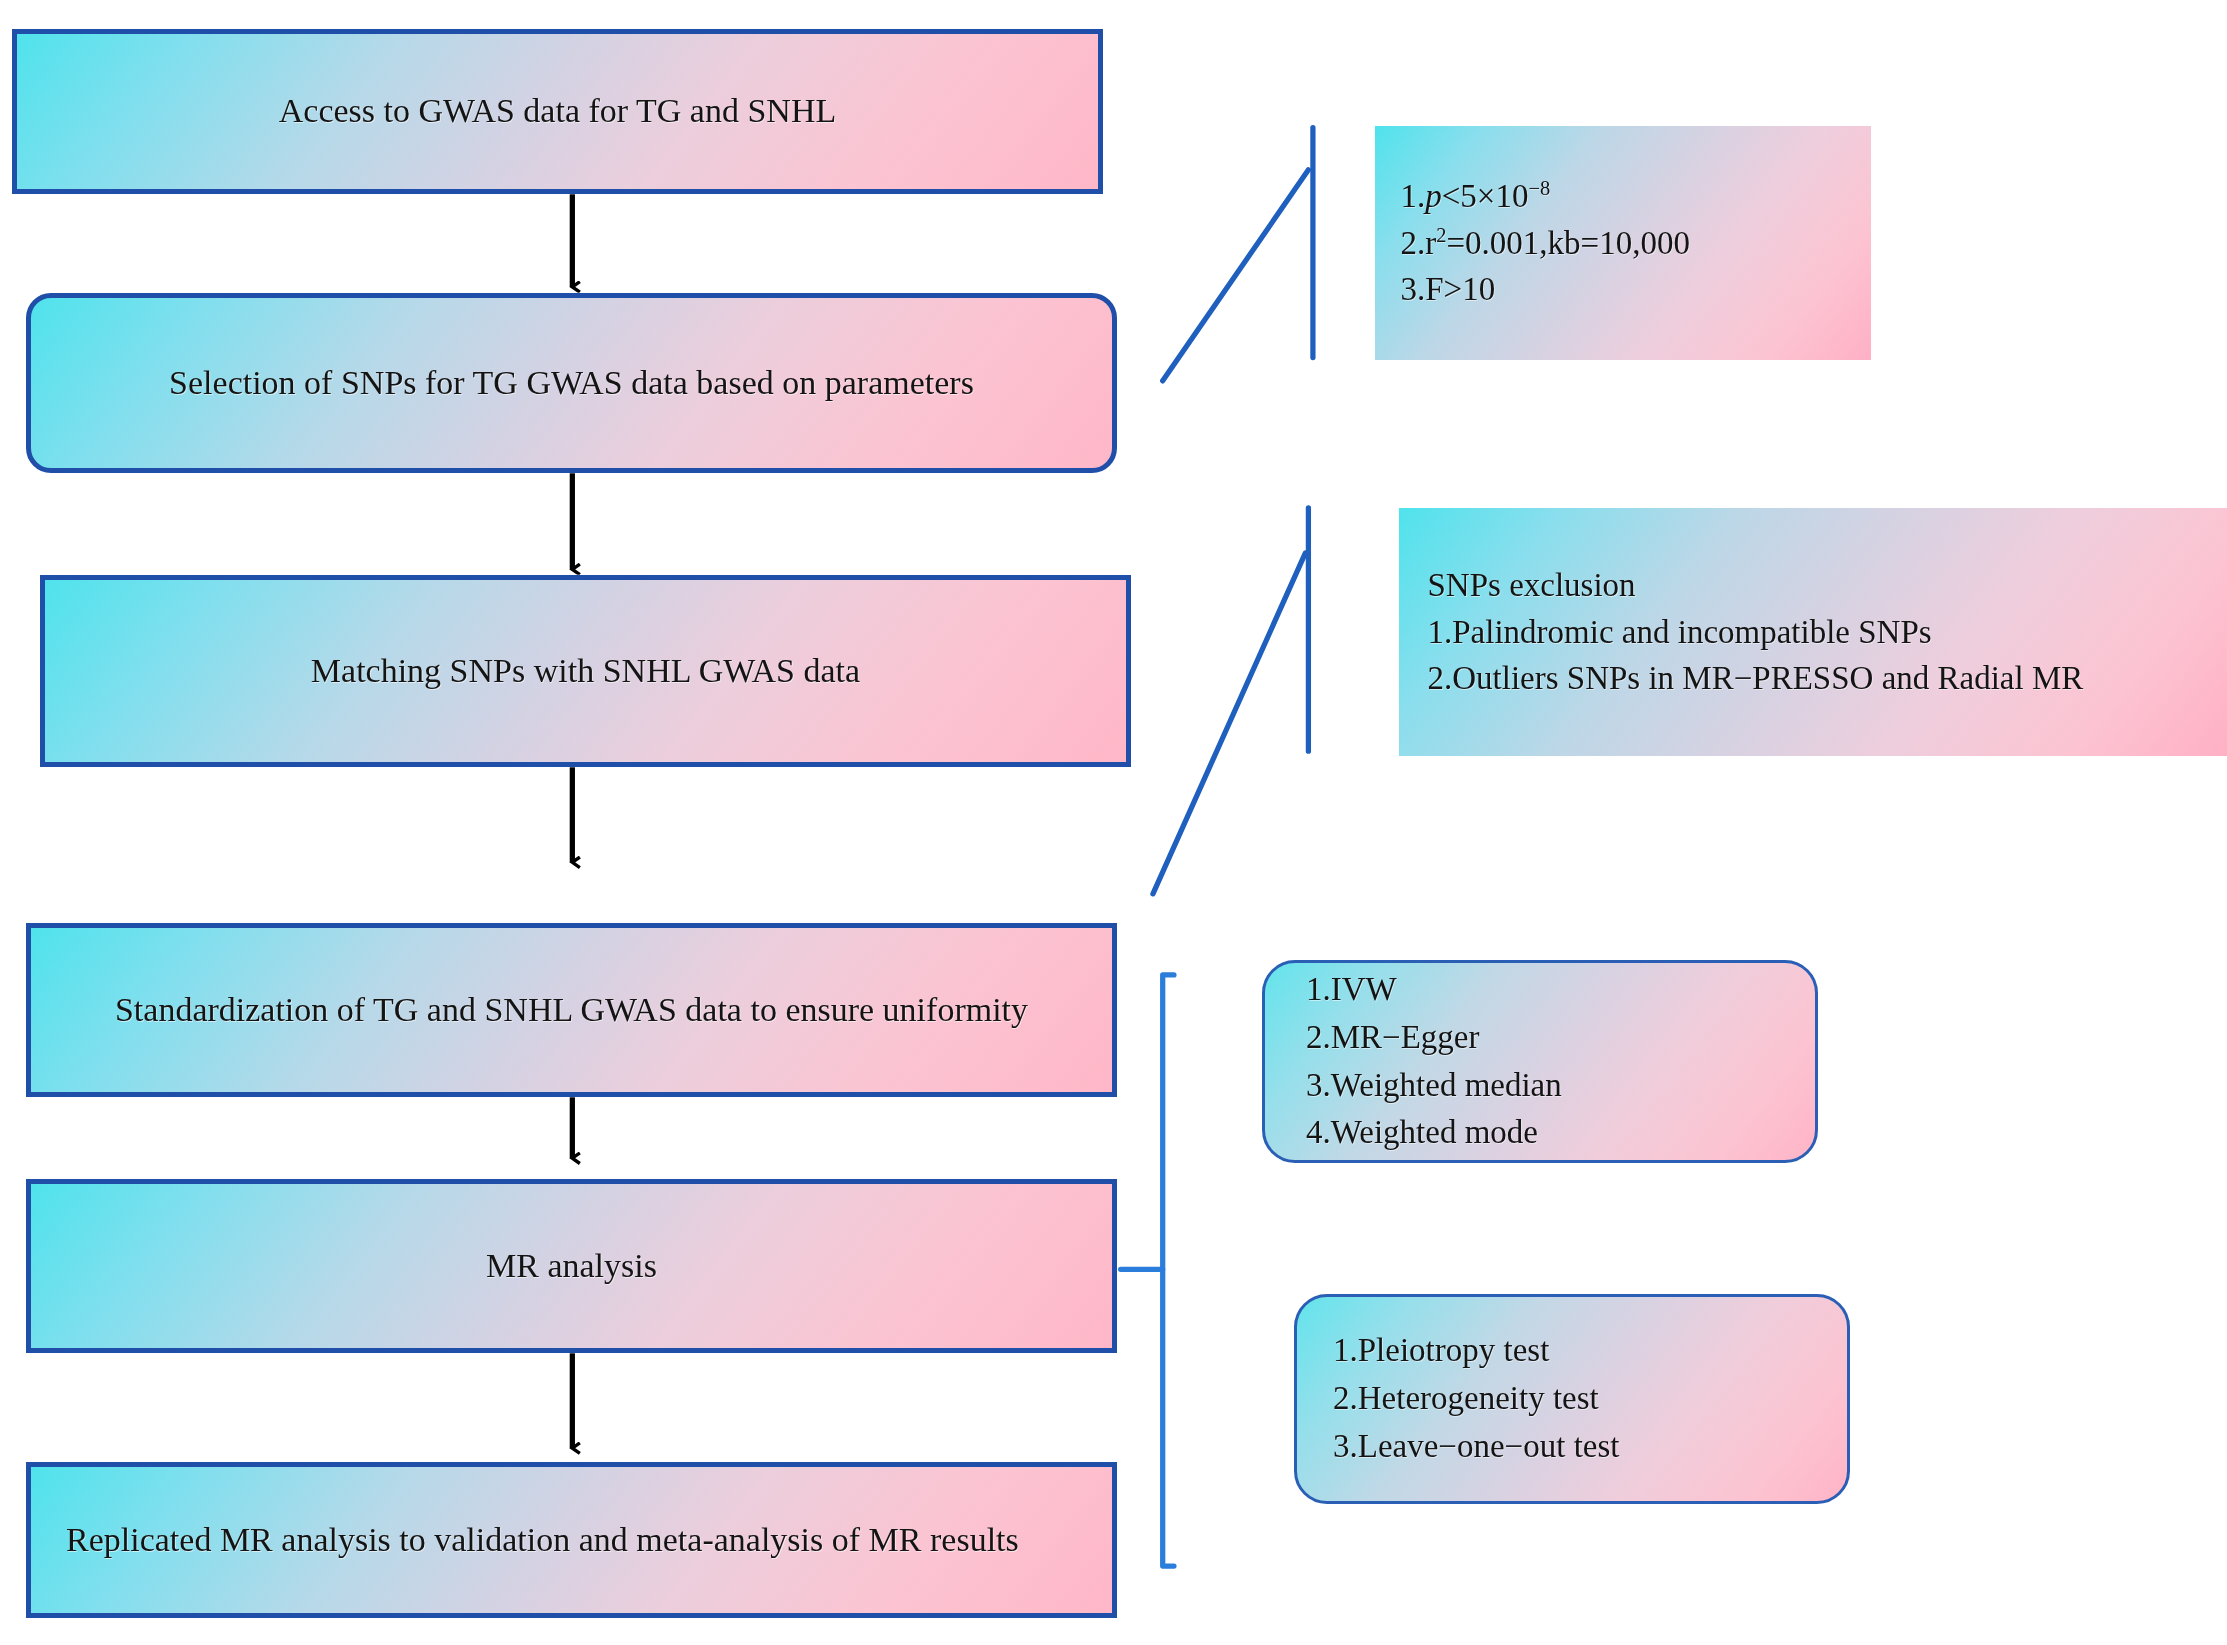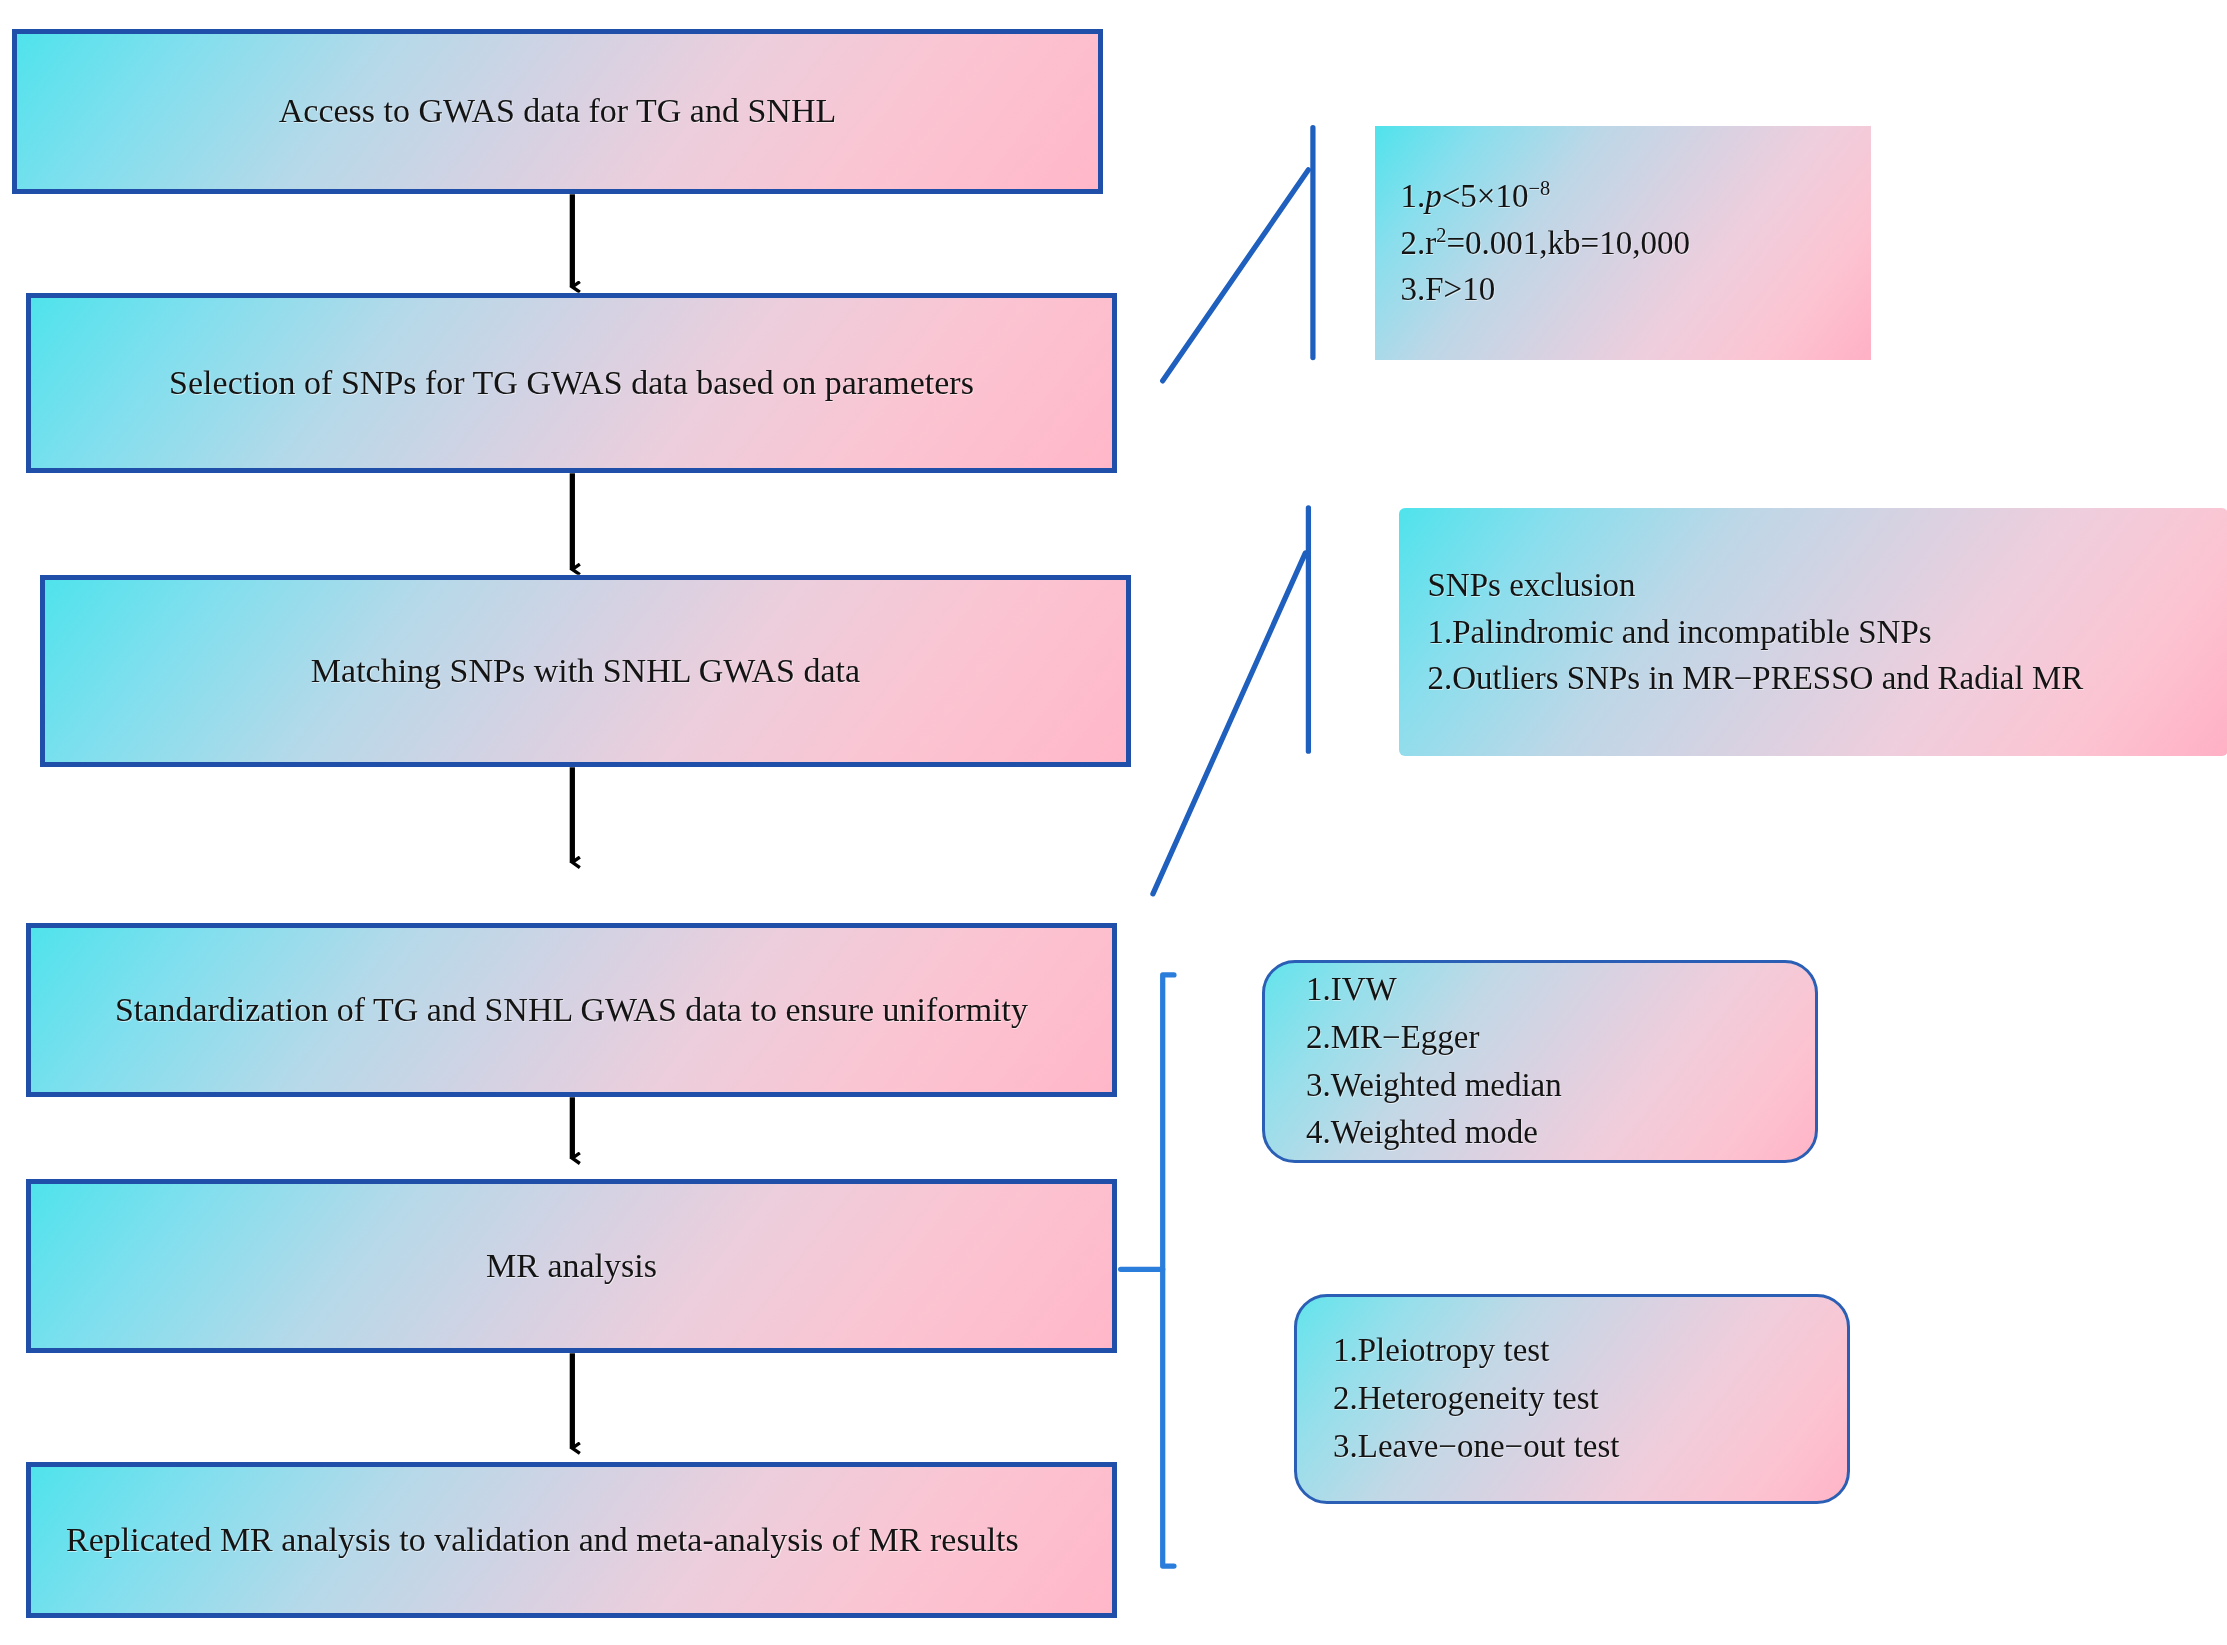--- a/index.html
+++ b/index.html
@@ -150,21 +150,21 @@
     <g stroke="#2a7ddb" stroke-width="7" fill="none" stroke-linecap="round" stroke-linejoin="round">
       <path d="M1563,1298 L1548,1298 L1548,1690 L1548,2085 L1563,2085"></path>
       <line x1="1492" y1="1690" x2="1548" y2="1690"></line>
     </g>
   </svg>
 
   <div class="flow-box" style="left:12px; top:28.5px; width:1091px; height:165px;">
     <span class="label">Access to GWAS data for TG  and SNHL</span>
   </div>
 
-  <div class="flow-box" style="left:26px; top:293px; width:1091px; height:180px;">
+  <div class="flow-box" style="left:26px; top:293px; width:1091px; height:180px;border-radius:25px;">
     <span class="label">Selection of SNPs for  TG GWAS data based on parameters</span>
   </div>
 
   <div class="flow-box" style="left:26px; top:575px; width:1091px; height:192px;margin-left:14px;">
     <span class="label">Matching SNPs with SNHL GWAS data</span>
   </div>
 
   <div class="flow-box" style="left:26px; top:891px; width:1091px; height:174px;margin-top:32px;">
     <span class="label">Standardization of TG and SNHL GWAS data to ensure uniformity</span>
   </div>
@@ -176,21 +176,21 @@
   <div class="flow-box left-align" style="left:26px; top:1462px; width:1091px; height:156px;">
     <span class="label">Replicated MR analysis to validation and meta-analysis of MR results</span>
   </div>
 
   <div class="note-panel" style="left:1375px; top:126px; width:496px; height:234px;">
     <div class="line">1.<i>p</i>&lt;5×10<sup>−8</sup></div>
     <div class="line">2.r<sup>2</sup>=0.001,kb=10,000</div>
     <div class="line">3.F&gt;10</div>
   </div>
 
-  <div class="note-panel" style="left:1399px; top:508px; width:829px; height:248px; padding-left:28.5px;border-radius:6px;">
+  <div class="note-panel" style="left:1399px; top:508px; width:829px; height:248px; padding-left:28.5px;">
     <div class="line">SNPs exclusion</div>
     <div class="line">1.Palindromic and incompatible SNPs</div>
     <div class="line">2.Outliers SNPs in MR−PRESSO and Radial MR</div>
   </div>
 
   <div class="round-box" style="left:1262px; top:960px; width:556px; height:203px;">
     <div class="line">1.IVW</div>
     <div class="line">2.MR−Egger</div>
     <div class="line">3.Weighted median</div>
     <div class="line">4.Weighted mode</div>

